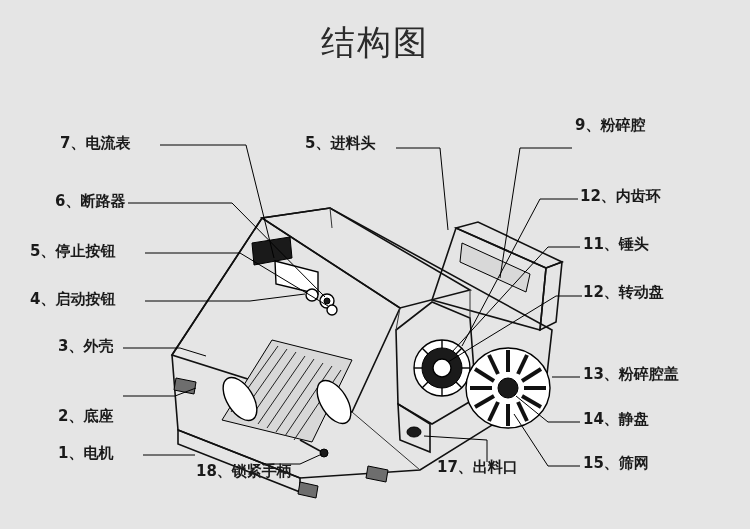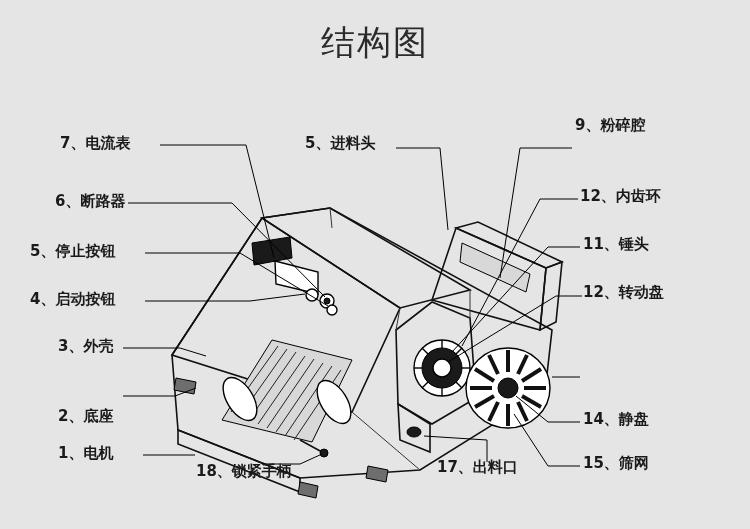--- a/index.html
+++ b/index.html
@@ -218,18 +218,19 @@
   <div class="label" style="left:58px; top:337px;">3、外壳</div>
   <div class="label" style="left:30px; top:290px;">4、启动按钮</div>
   <div class="label" style="left:30px; top:242px;">5、停止按钮</div>
   <div class="label" style="left:55px; top:192px;">6、断路器</div>
   <div class="label" style="left:60px; top:134px;">7、电流表</div>
   <div class="label" style="left:305px; top:134px;">5、进料头</div>
   <div class="label" style="left:575px; top:116px;">9、粉碎腔</div>
   <div class="label" style="left:580px; top:187px;">12、内齿环</div>
   <div class="label" style="left:583px; top:235px;">11、锤头</div>
   <div class="label" style="left:583px; top:283px;">12、转动盘</div>
+  <div class="label" style="left:583px; top:365px;">13、粉碎腔盖</div>
   <div class="label" style="left:583px; top:410px;">14、静盘</div>
   <div class="label" style="left:583px; top:454px;">15、筛网</div>
   <div class="label" style="left:437px; top:458px;">17、出料口</div>
   <div class="label" style="left:196px; top:462px;">18、锁紧手柄</div>
 
 </div>
 
 </body></html>

